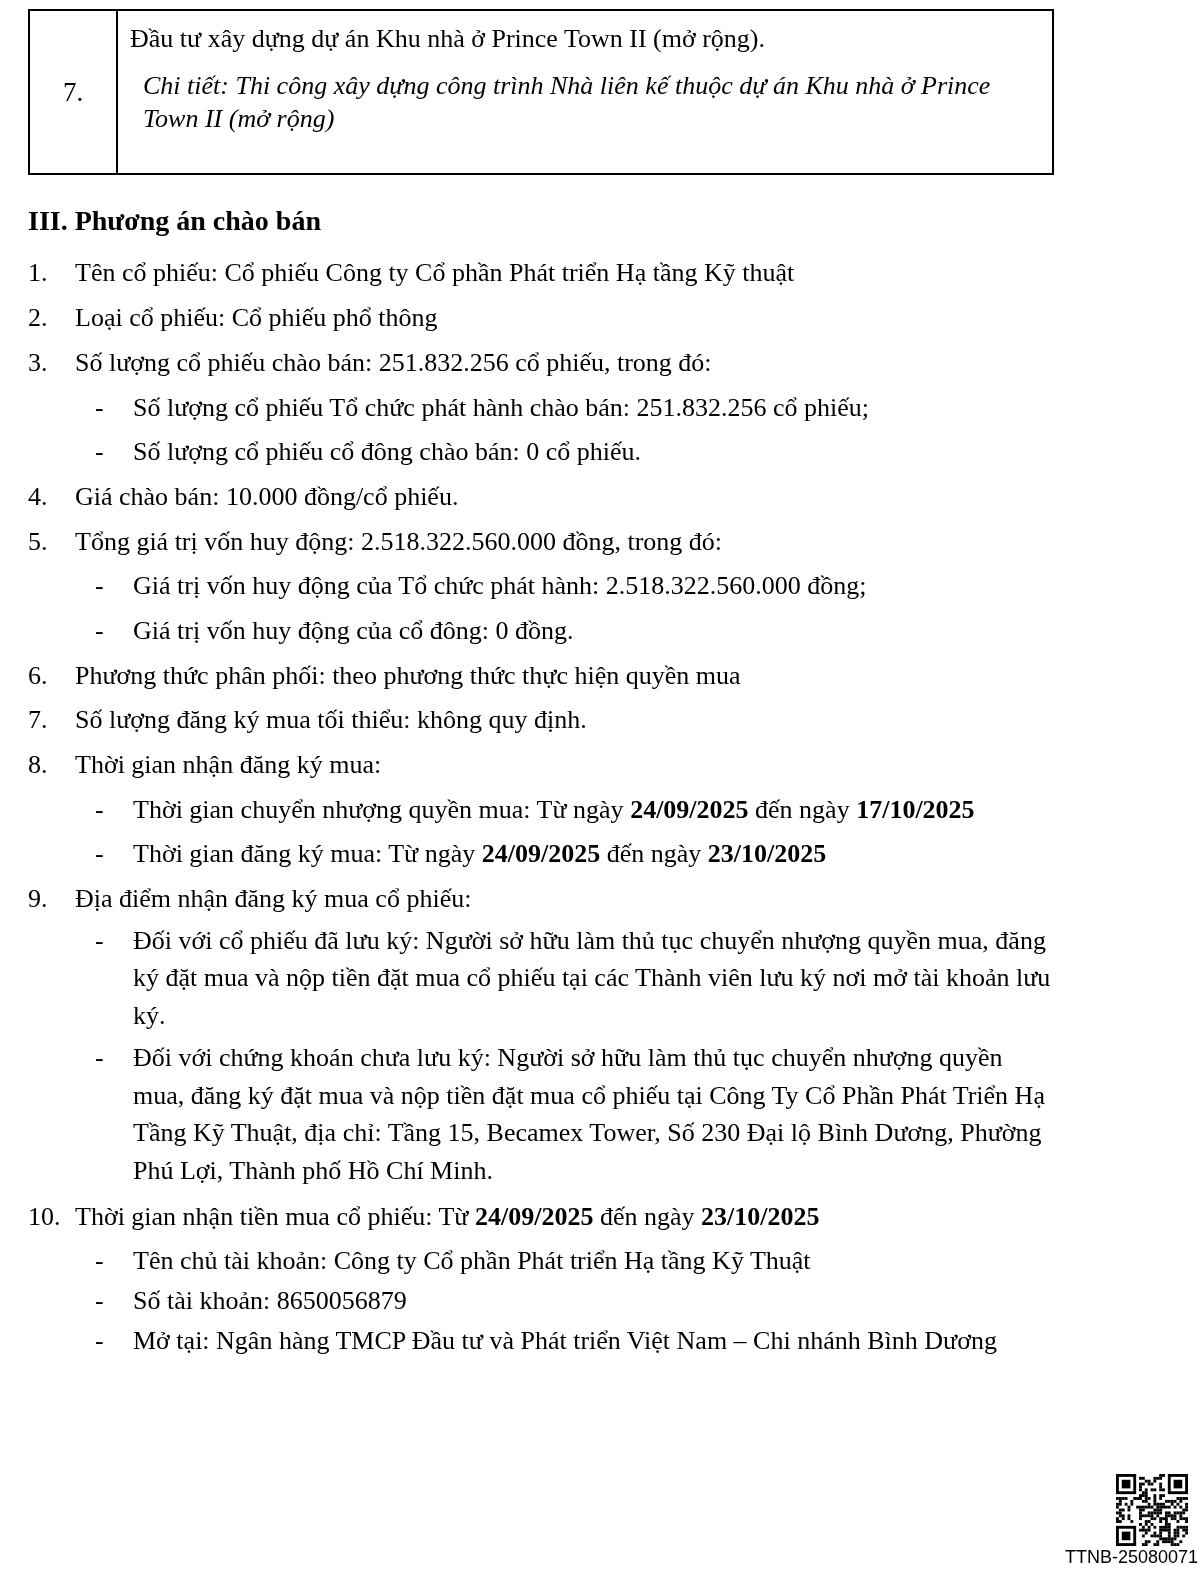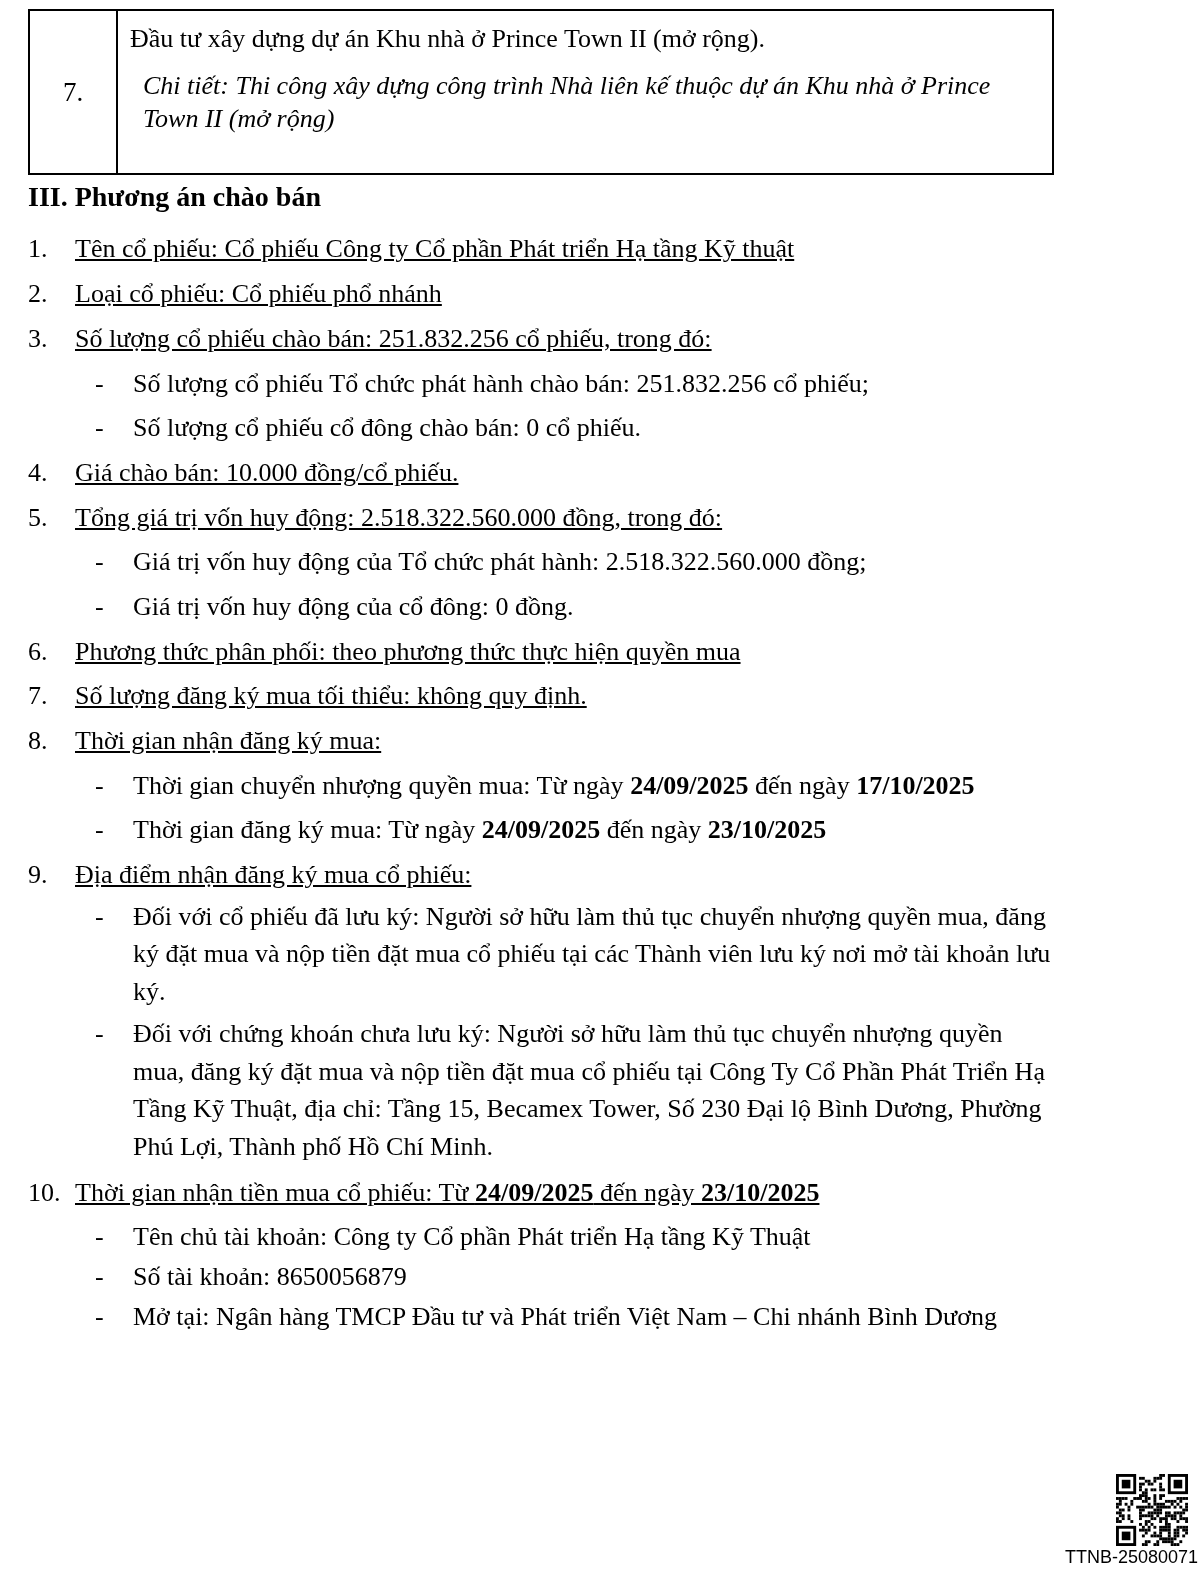--- a/index.html
+++ b/index.html
@@ -36,32 +36,32 @@
     font-size: 27px;
   }
   td.body-cell { padding: 2px 14px 24px 12px; }
   .cell-title { margin: 10px 0 13px 0; line-height: 1.25; }
   .cell-detail { margin: 13px; font-style: italic; line-height: 1.3; }
 
   
   h2.section-heading {
     font-size: 28px;
     font-weight: bold;
-    margin: 4px 0 15px 0;
+    margin: 28px 0 15px 0;
     line-height: 1.3;
   }
 
   
   .item {
     display: flex;
     line-height: 1.45;
     margin-bottom: 7px;
   }
   .item .num { flex: 0 0 47px; }
-  .item .txt { flex: 1; text-decoration: underline; }
+  .item .txt { flex: 1; }
 
   
   .bullet {
     display: flex;
     margin-left: 67px;
     line-height: 1.45;
     margin-bottom: 7px;
   }
   .bullet .dash { flex: 0 0 38px; }
   .bullet .btxt { flex: 1; }
@@ -114,21 +114,21 @@
 
     <h2 class="section-heading">III. Phương án chào bán</h2>
 
     <div class="item">
       <span class="num">1.</span>
       <span class="txt">Tên cổ phiếu: Cổ phiếu Công ty Cổ phần Phát triển Hạ tầng Kỹ thuật</span>
     </div>
 
     <div class="item">
       <span class="num">2.</span>
-      <span class="txt">Loại cổ phiếu: Cổ phiếu phổ nhánh</span>
+      <span class="txt">Loại cổ phiếu: Cổ phiếu phổ thông</span>
     </div>
 
     <div class="item">
       <span class="num">3.</span>
       <span class="txt">Số lượng cổ phiếu chào bán: 251.832.256 cổ phiếu, trong đó:</span>
     </div>
     <div class="bullet">
       <span class="dash">-</span>
       <span class="btxt">Số lượng cổ phiếu Tổ chức phát hành chào bán: 251.832.256 cổ phiếu;</span>
     </div>

